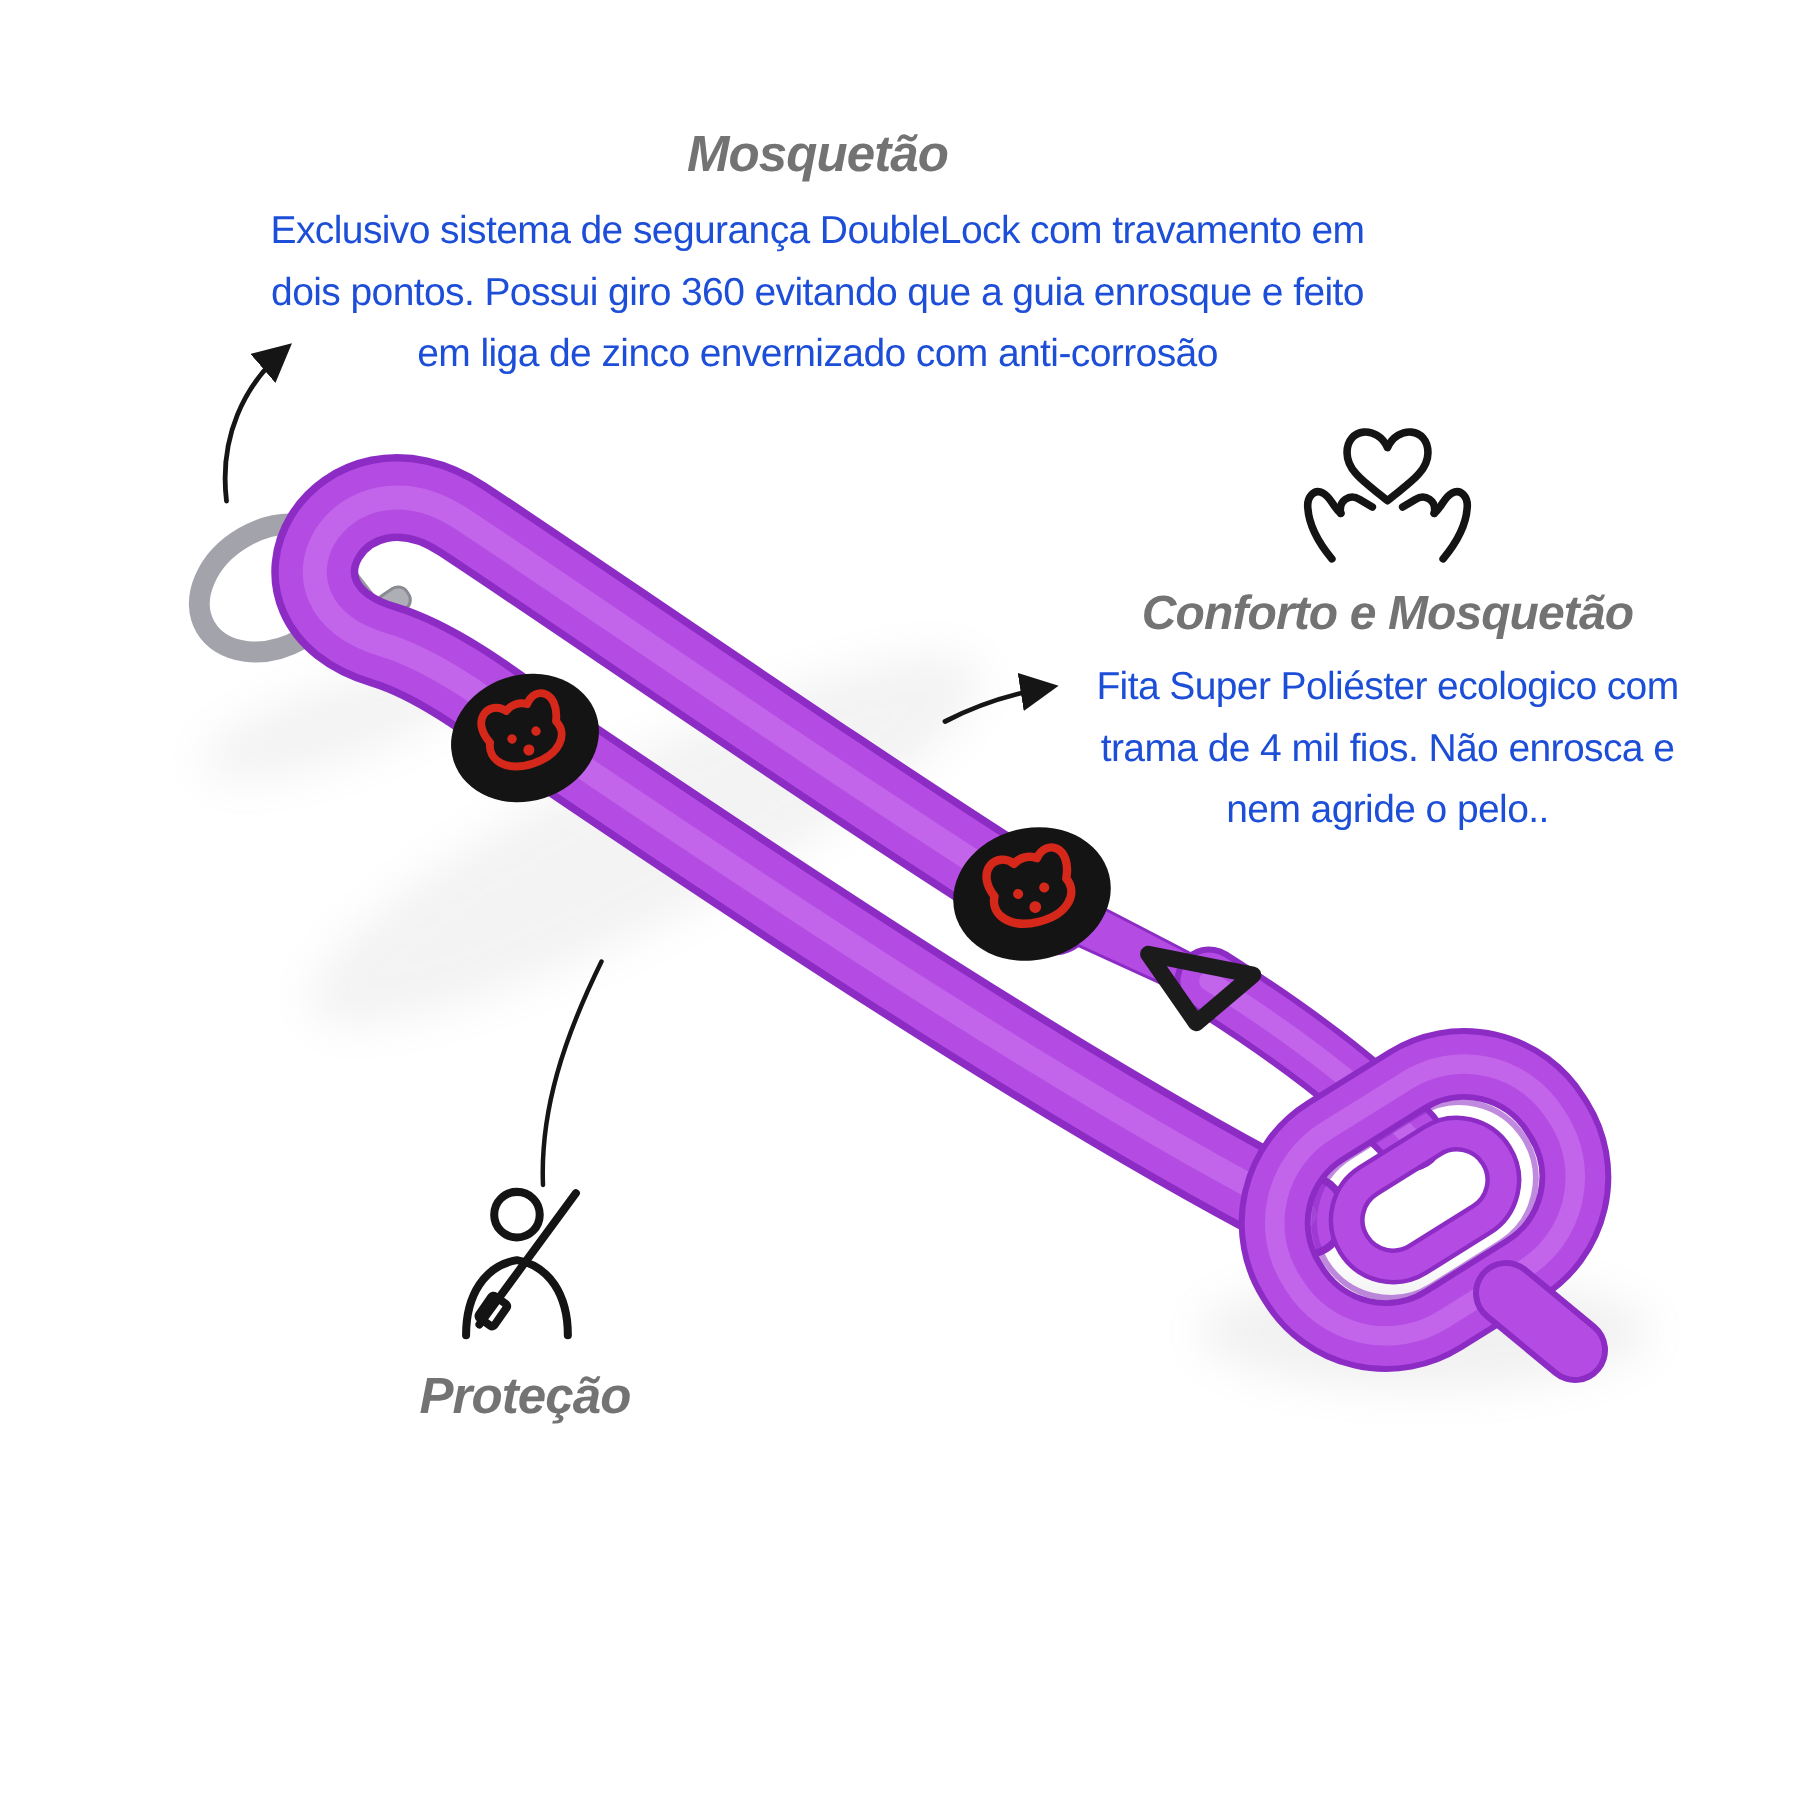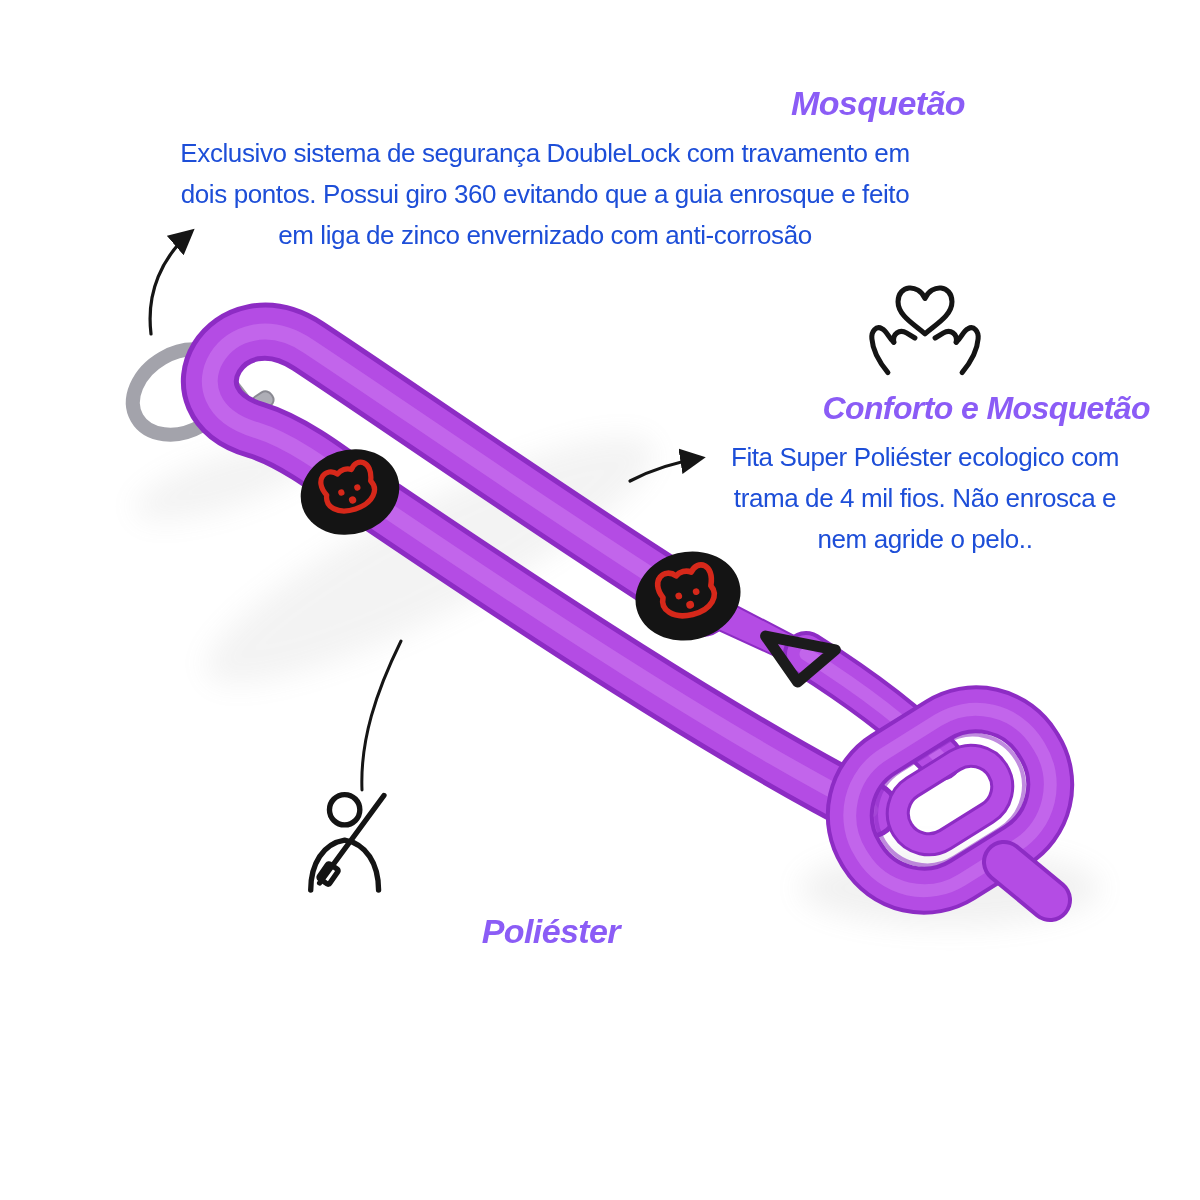--- a/index.html
+++ b/index.html
@@ -9,21 +9,21 @@
   *{box-sizing:border-box;}
   html,body{margin:0;padding:0;background:#ffffff;}
   .canvas{
     position:relative;width:1200px;height:1200px;margin:0 auto;background:#fff;
     overflow:hidden;font-family:"Liberation Sans",sans-serif;color:#161616;
   }
   svg.product{position:absolute;left:0;top:0;z-index:1;}
   .callout{position:absolute;text-align:center;z-index:2;}
   .callout .title{
     font-family:"Liberation Sans",sans-serif;font-style:italic;font-weight:700;
-    font-size:34px;line-height:1.15;letter-spacing:-0.6px;margin:0 0 10px;color:#8b5cf6;text-align:right;
+    font-size:34px;line-height:1.15;letter-spacing:-0.6px;margin:0 0 10px;color:#737373;
   }
   .callout .desc{
     margin:0;font-size:26px;line-height:1.58;letter-spacing:-0.4px;
     white-space:pre-line;color:#1d4ed8;
   }
   .mosquetao{left:125px;top:84px;width:840px;}
   .conforto{left:700px;top:266px;width:450px;}
   .conforto .title{font-size:32px;}
   .seguranca{left:80px;top:782px;width:540px;}
   .callout .icon{display:block;margin:0 auto 12px;}
@@ -147,16 +147,16 @@
 nem agride o pelo..</p>
   </section>
 
   <section class="callout seguranca">
     <svg class="icon pict" width="100" height="118" viewBox="0 0 112 126" aria-hidden="true">
       <circle cx="50" cy="28" r="17"></circle>
       <path d="M12 118 C12 88 26 66 50 62 C74 66 88 88 88 118"></path>
       <line x1="94" y1="12" x2="22" y2="110"></line>
       <rect x="-10" y="-7" width="20" height="14" rx="2" transform="translate(32 100) rotate(-55)" stroke-width="4.5"></rect>
     </svg>
-    <h2 class="title">Poliéster</h2>
+    <h2 class="title">Proteção</h2>
   </section>
 
 </div>
 
 </body></html>

